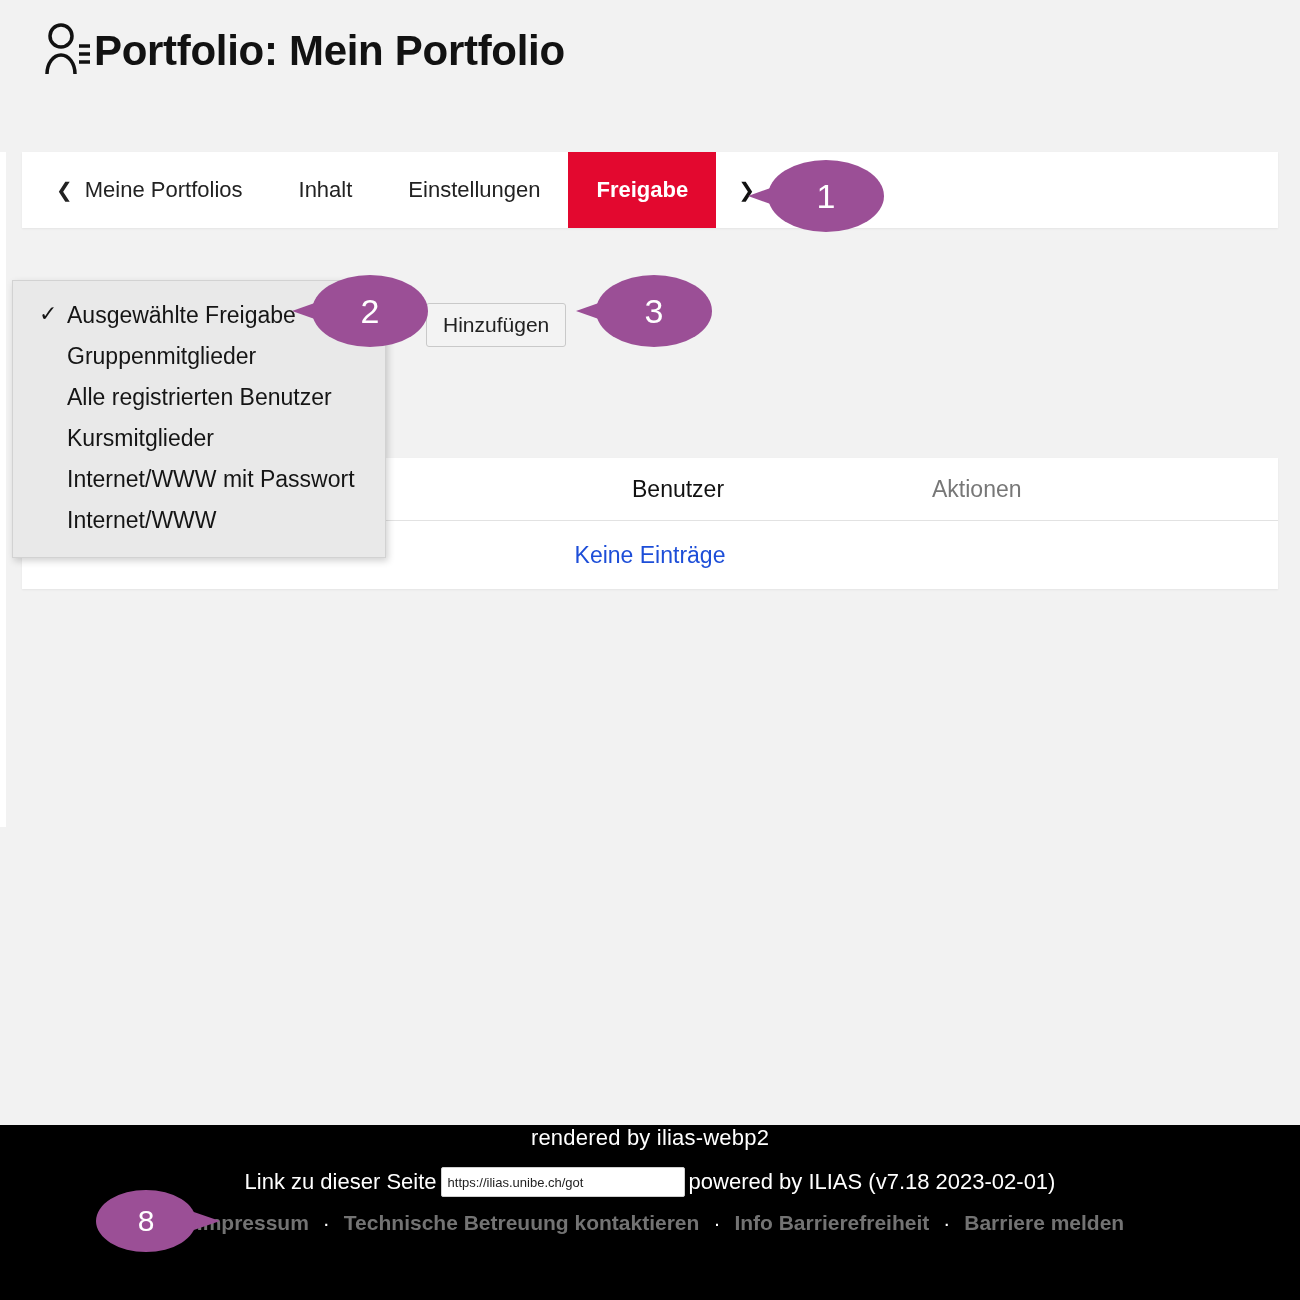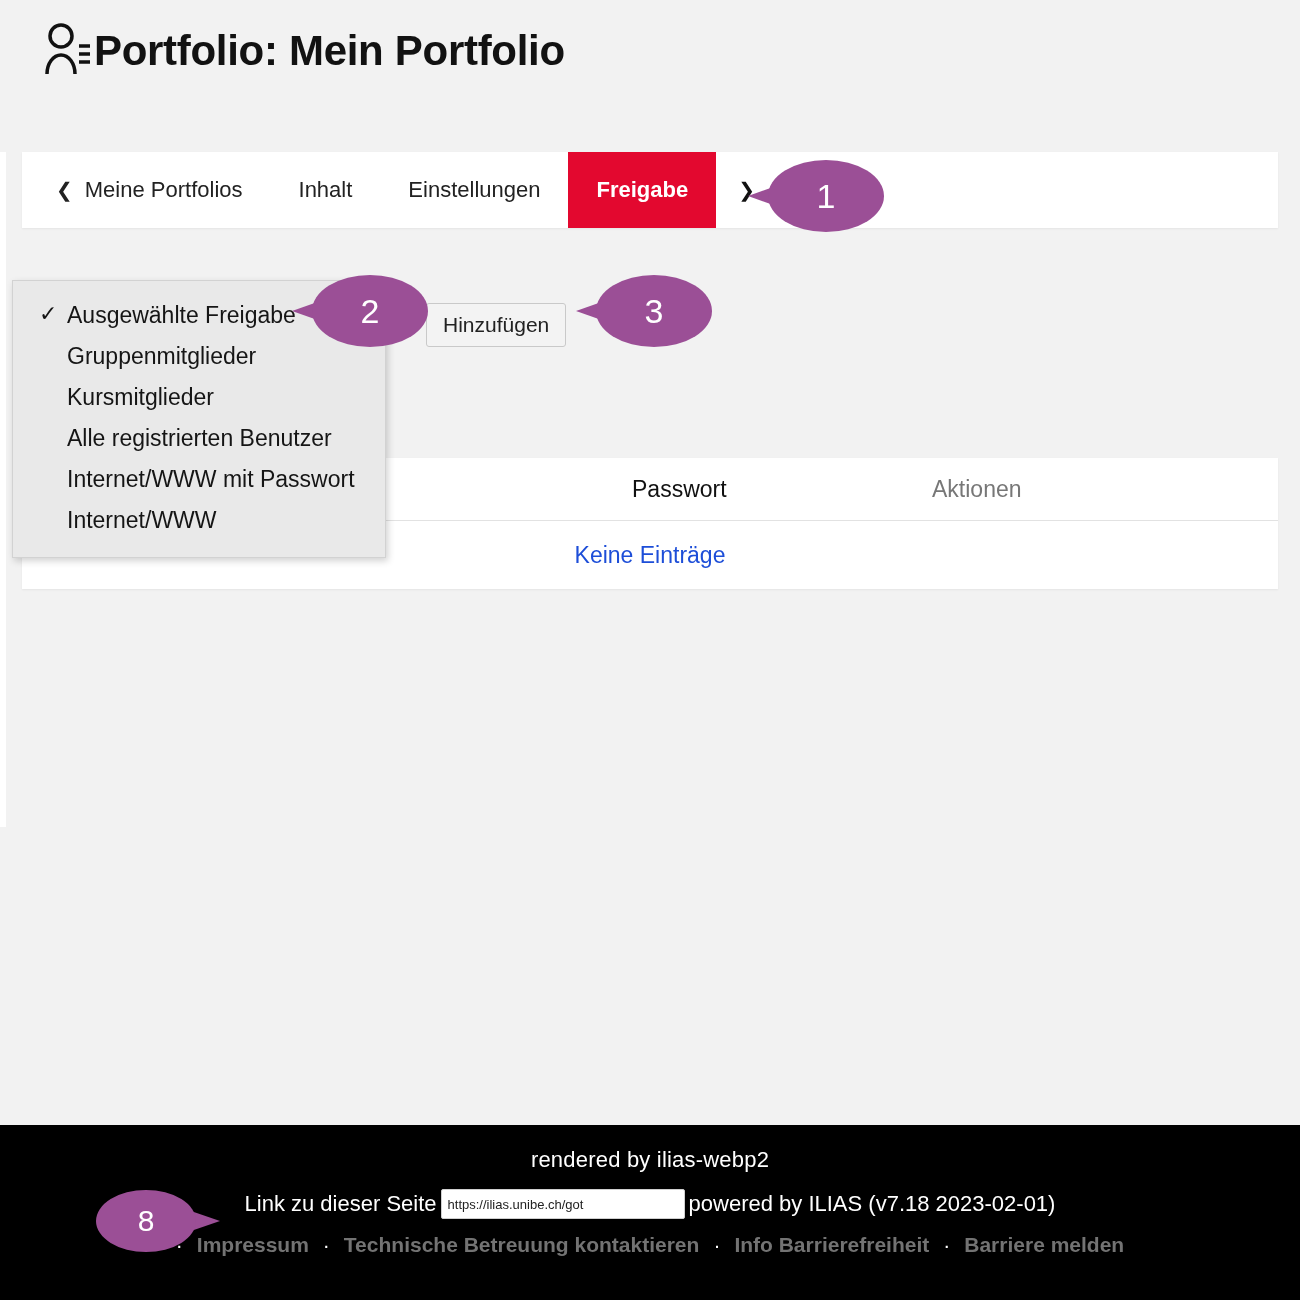--- a/index.html
+++ b/index.html
@@ -178,21 +178,20 @@
     left: 0;
     bottom: 0;
     width: 1300px;
     height: 175px;
     background: #000000;
     color: #ffffff;
     text-align: center;
   }
   .f-line1 {
     font-size: 22px;
-    padding-top: 22px;
     letter-spacing: 0.2px;
   }
   .f-line2 {
     font-size: 22px;
     margin-top: 16px;
     display: flex;
     align-items: center;
     justify-content: center;
     gap: 4px;
   }
@@ -312,37 +311,37 @@
 
   <div class="dropdown">
     <div class="dd-item">
       <span class="check">✓</span>
       <span>Ausgewählte Freigabe</span>
     </div>
     <div class="dd-item">
       <span>Gruppenmitglieder</span>
     </div>
     <div class="dd-item">
+      <span>Alle registrierten Benutzer</span>
+    </div>
+    <div class="dd-item">
       <span>Kursmitglieder</span>
-    </div>
-    <div class="dd-item">
-      <span>Alle registrierten Benutzer</span>
     </div>
     <div class="dd-item">
       <span>Internet/WWW mit Passwort</span>
     </div>
     <div class="dd-item">
       <span>Internet/WWW</span>
     </div>
   </div>
 
   <div class="table-card">
     <div class="t-head">
       <div class="t-col-1"></div>
-      <div class="t-col-2">Passwort</div>
+      <div class="t-col-2">Benutzer</div>
       <div class="t-col-3">Aktionen</div>
     </div>
     <div class="t-empty">Keine Einträge</div>
   </div>
 
 </div>
 
 <div class="footer">
   <div class="f-line1">rendered by ilias-webp2</div>
   <div class="f-line2">

